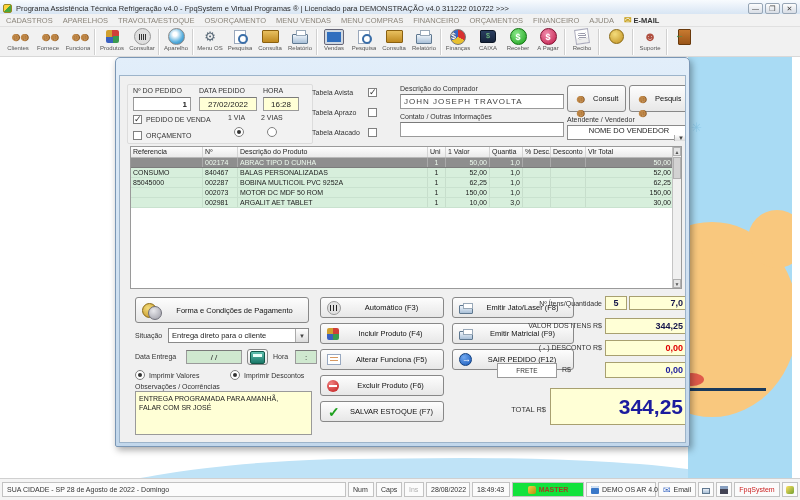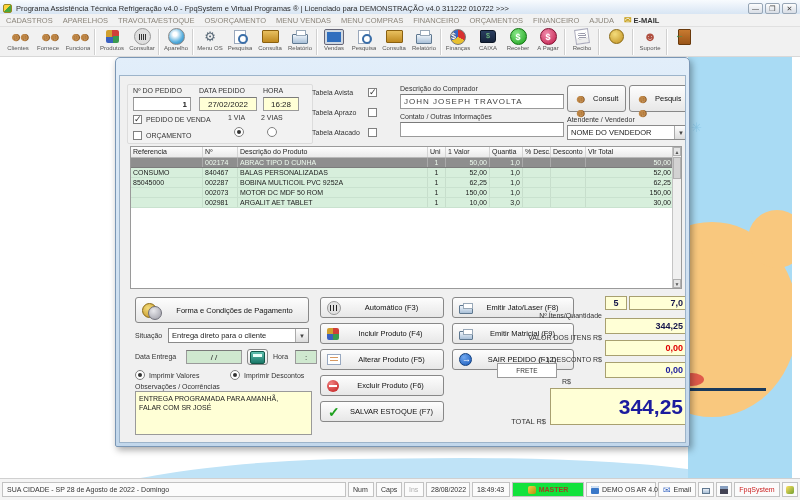--- a/index.html
+++ b/index.html
@@ -150,21 +150,21 @@
   .wi-people::before { content:"☻☻"; letter-spacing:-4px; font-size:12px; color:#c08848; text-shadow:1px 0 #8a5a28; }
   .wi-coins { width:20px; }
   .wi-coins::before { content:""; position:absolute; left:0; top:0; width:13px; height:13px; border-radius:50%;
     background:radial-gradient(circle at 38% 32%,#f4dc7c,#c09020); border:1px solid #8a6810; }
   .wi-coins::after { content:""; position:absolute; left:6px; top:3px; width:12px; height:12px; border-radius:50%;
     background:radial-gradient(circle at 38% 32%,#e8e8ec,#9a9aa4); border:1px solid #70707a; }
   .wi-cal { width:15px; height:13px; border-radius:2px; background:linear-gradient(#60c0b0,#1a7868); border:1px solid #115848; }
   .wi-cal::after { content:""; position:absolute; left:2px; top:2px; right:2px; height:3px; background:#e8fff8; }
 
   
-  .sum-label { position:absolute; font-size:7px; color:#333; text-align:right; white-space:nowrap;margin-top:12px; }
+  .sum-label { position:absolute; font-size:7px; color:#333; text-align:right; white-space:nowrap; }
   .sum-field { position:absolute; background:#ffffd6; border:1px solid #a8a070; font-weight:bold;
     display:flex; align-items:center; justify-content:flex-end; padding:0 4px; font-size:9px; color:#15154a; }
   .frete-box { position:absolute; background:#fff; border:1px solid #9a9a9a; font-size:6.5px; color:#333;
     display:flex; align-items:center; justify-content:center; }
   .total-field { font-size:21px; color:#1b1b9e; letter-spacing:0px; }
 
   
   .obs { position:absolute; background:#ffffd6; border:1px solid #9a9a9a; font-size:7px; color:#222;
     padding:2px 3px; white-space:pre-line; line-height:9px; }
 
@@ -376,21 +376,21 @@
 
         <div class="wbtn" style="position:absolute; left:447px; top:9px; width:59px; height:27px;">
           <span class="wi wi-people"></span>
           <span class="bl">Consultar</span>
         </div>
         <div class="wbtn" style="position:absolute; left:509px; top:9px; width:59px; height:27px;">
           <span class="wi wi-people"></span>
           <span class="bl">Pesquisar</span>
         </div>
         <div class="lbl" style="left:447px; top:40px;">Atendente / Vendedor</div>
-        <div class="dropdown" style="left:447px; top:49px; width:121px; height:15px;">
+        <div class="dropdown" style="left:447px; top:49px; width:121px; height:15px;flex-direction:column;">
           <span>NOME DO VENDEDOR</span>
           <span class="arrow">▼</span>
         </div>
 
         <div class="grid">
           <div class="ghead" id="grid-header">
               <span style="width: 72px;">Referencia</span>
               <span style="width: 35px;">Nº</span>
               <span style="width: 190px;">Descrição do Produto</span>
               <span style="width: 18px;">Uni</span>
@@ -502,21 +502,21 @@
             <div class="wbtn">
               <span class="wi wi-barcode"></span>
               <span class="bl">Automático   (F3)</span>
             </div>
             <div class="wbtn">
               <span class="wi wi-cubes"></span>
               <span class="bl">Incluir Produto  (F4)</span>
             </div>
             <div class="wbtn">
               <span class="wi wi-card"></span>
-              <span class="bl">Alterar Produto  (F5)</span>
+              <span class="bl">Alterar Funciona  (F5)</span>
             </div>
             <div class="wbtn">
               <span class="wi wi-minus"></span>
               <span class="bl">Excluir Produto  (F6)</span>
             </div>
             <div class="wbtn">
               <span class="wi wi-check"></span>
               <span class="bl">SALVAR ESTOQUE (F7)</span>
             </div>
           </div>

